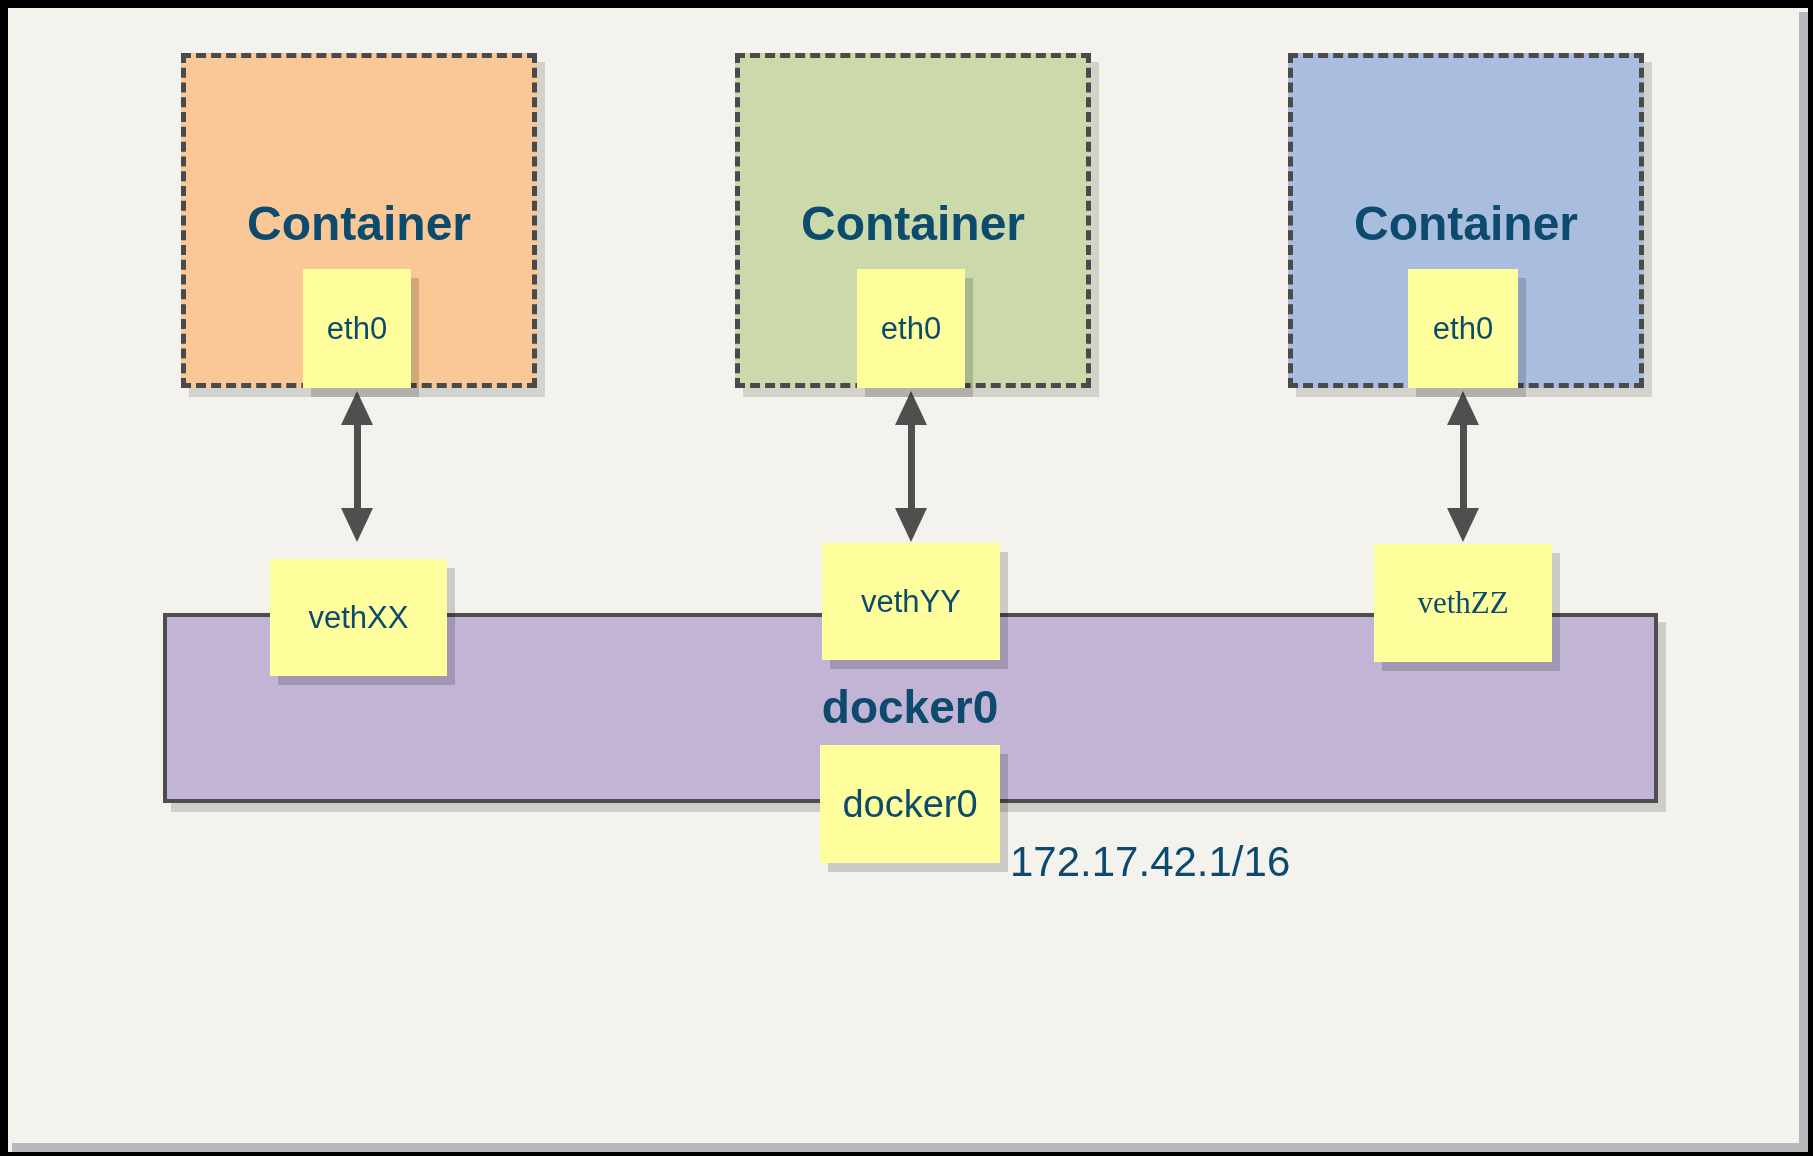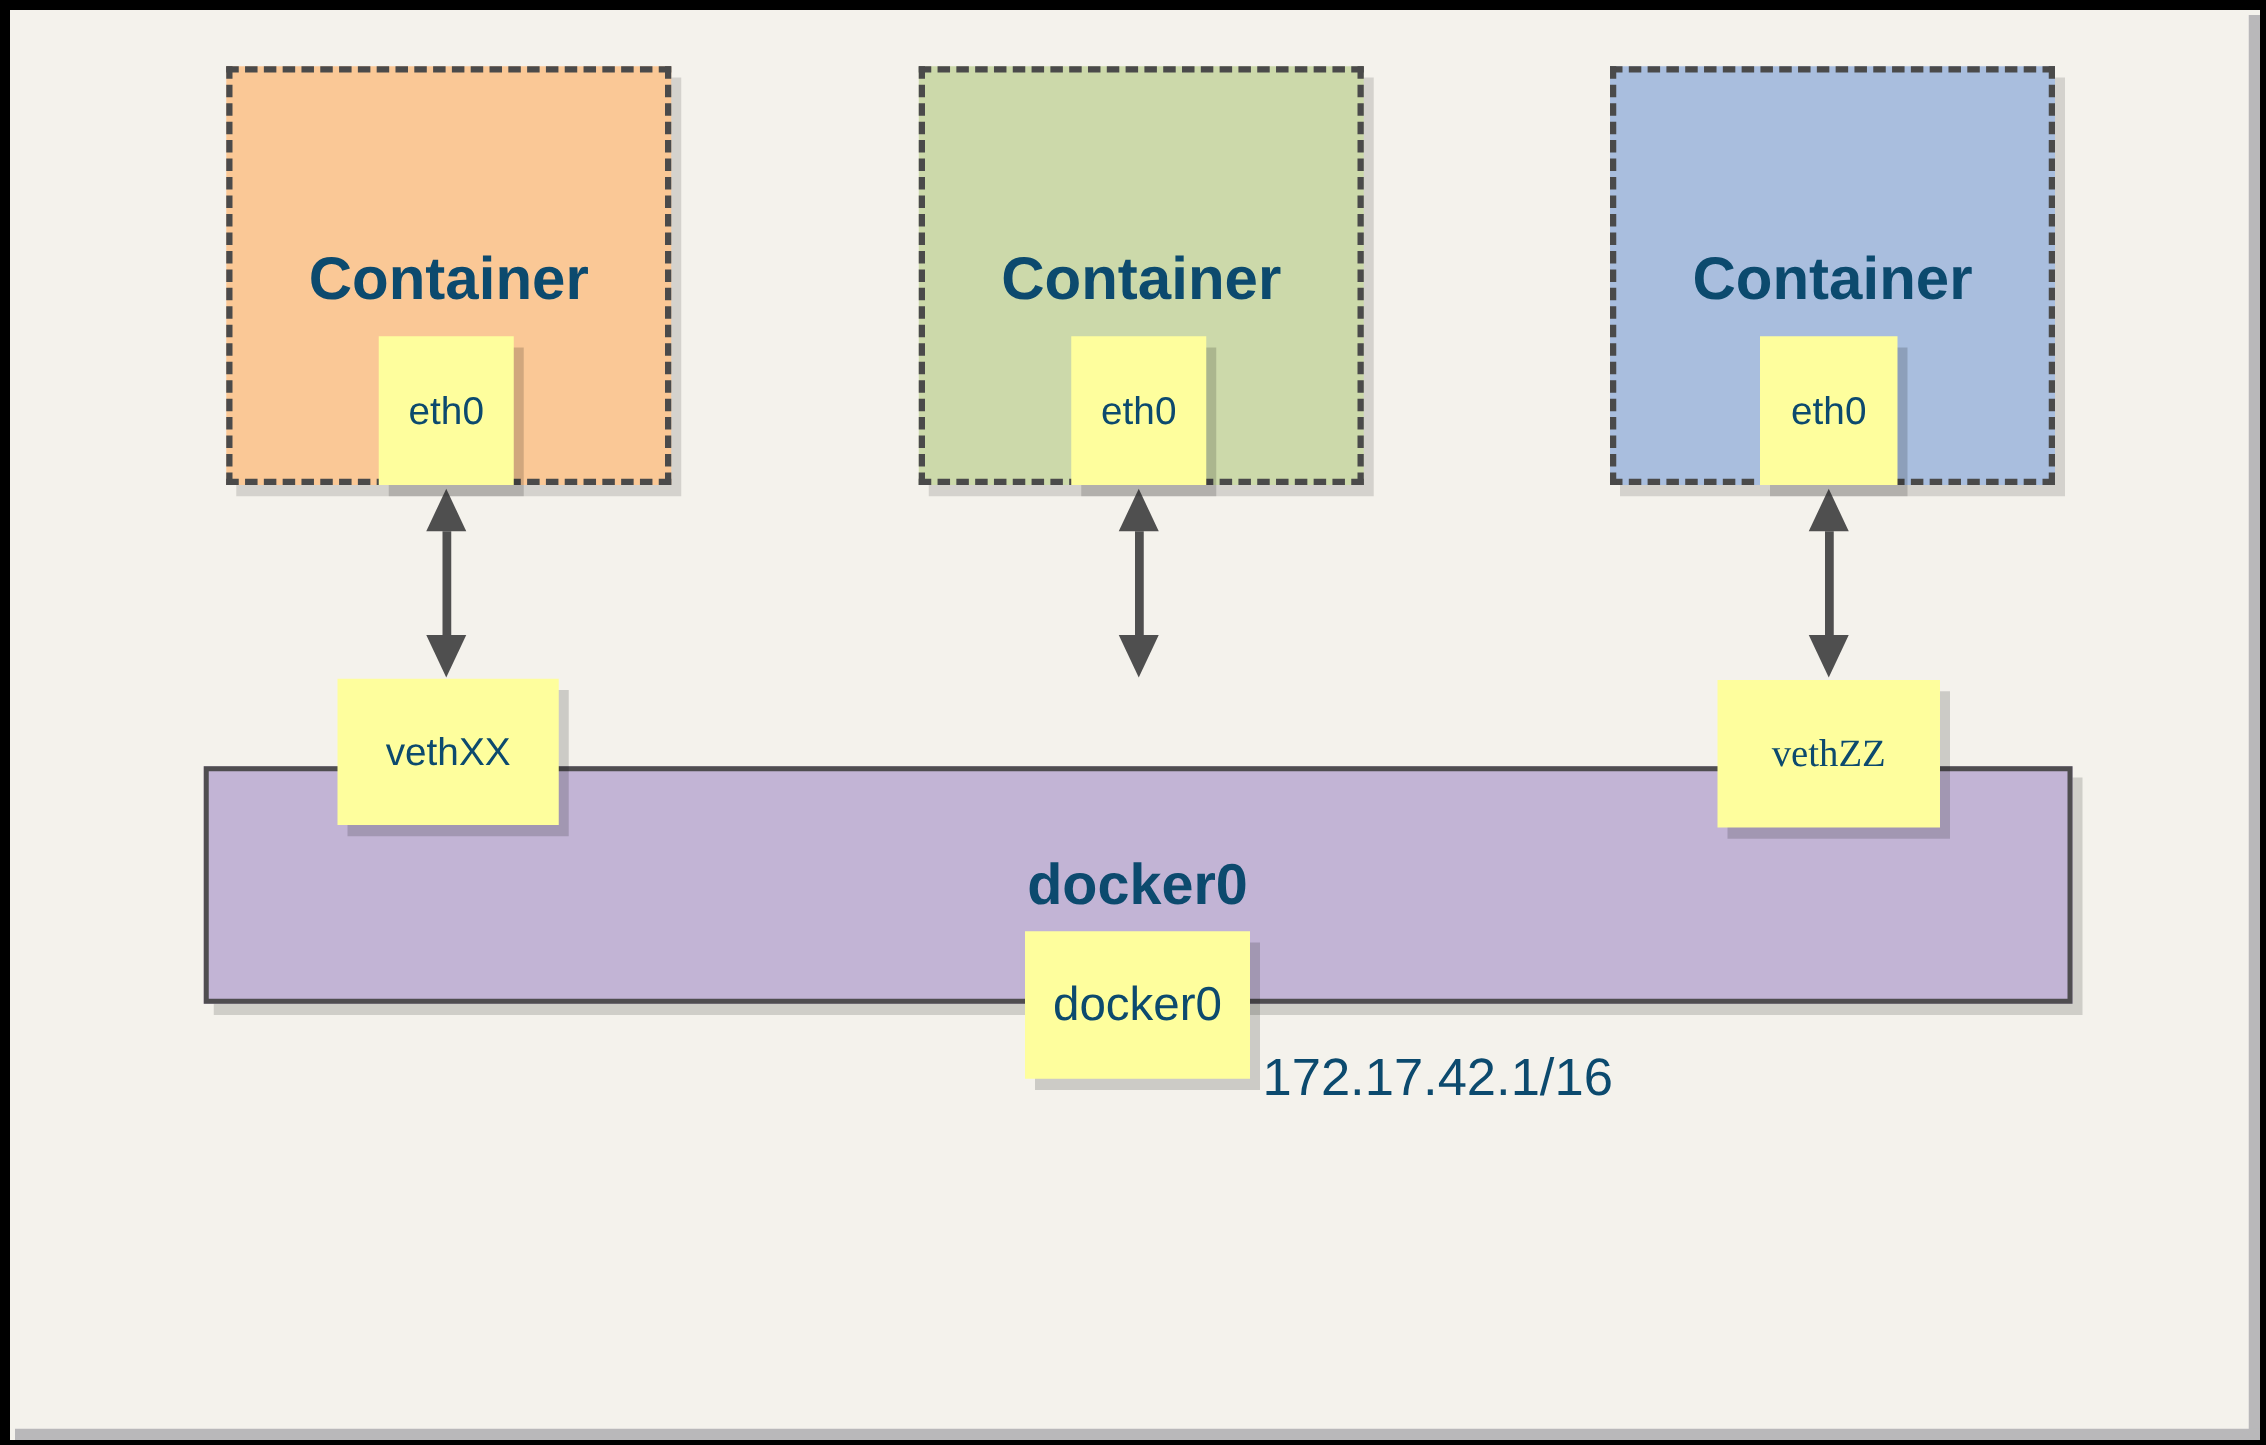--- a/index.html
+++ b/index.html
@@ -43,21 +43,21 @@
     position:absolute;
     background:#fefe9d;
     box-shadow:8px 9px 0 rgba(0,0,0,0.16);
     display:flex; align-items:center; justify-content:center;
     font-size:31px;
     z-index:4;
   }
   .eth1 { left:303px;  top:269px; width:108px; height:119px; }
   .eth2 { left:857px;  top:269px; width:108px; height:119px; }
   .eth3 { left:1408px; top:269px; width:110px; height:119px; }
-  .veth1 { left:270px;  top:543px; width:177px; height:117px; }
+  .veth1 { left:270px;  top:559px; width:177px; height:117px; }
   .veth2 { left:822px;  top:543px; width:178px; height:117px; }
   .veth3 { left:1374px; top:544px; width:178px; height:118px;font-family:Liberation Serif, serif; }
   .dockerIf { left:820px; top:745px; width:180px; height:118px; font-size:38px; }
 
   
   .arrow { position:absolute; top:391px; width:32px; height:151px; z-index:3; }
   .a1 { left:341px; }
   .a2 { left:895px; }
   .a3 { left:1447px; }
   .arrow .head-up {
@@ -133,20 +133,21 @@
   <div class="arrow a3">
     <div class="head-up"></div>
     <div class="shaft"></div>
     <div class="head-down"></div>
   </div>
 
   <div class="bridgeBar"></div>
   <div class="bridgeLabel">docker0</div>
 
   <div class="ybox veth1">vethXX</div>
+  <div class="ybox veth2">vethYY</div>
   <div class="ybox veth3">vethZZ</div>
 
   <div class="ybox dockerIf">docker0</div>
   <div class="ipLabel">172.17.42.1/16</div>
 
 
   <div class="shadow-band-right"></div>
   <div class="shadow-band-bottom"></div>
   <div class="frame-top"></div>
   <div class="frame-left"></div>

